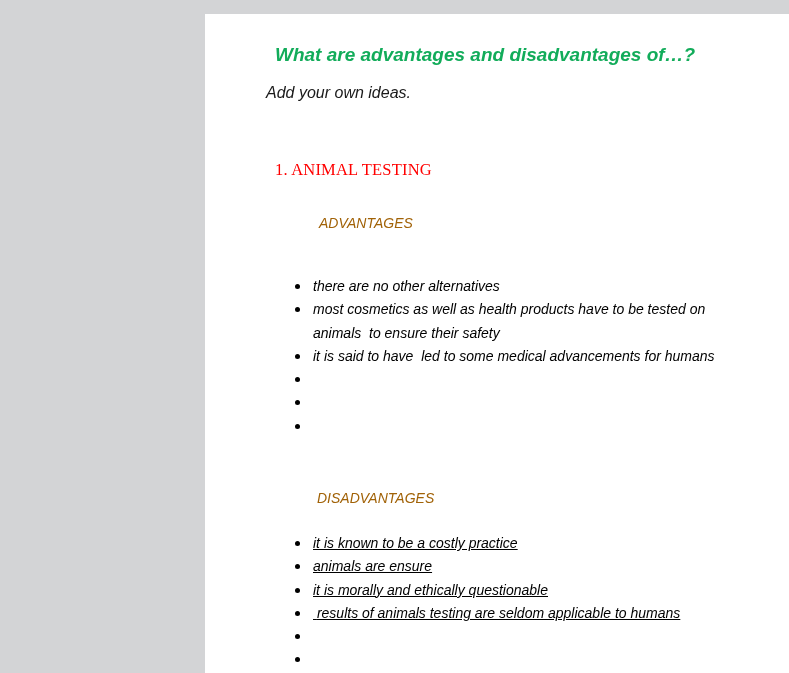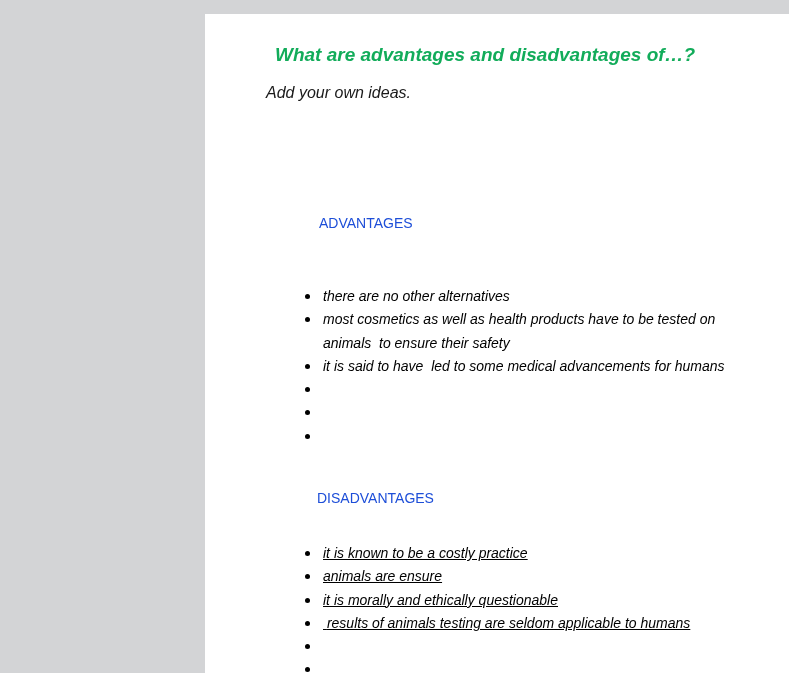--- a/index.html
+++ b/index.html
@@ -51,31 +51,32 @@
     top: 146px;
     font-family: "Liberation Serif", serif;
     font-size: 16.5px;
     font-weight: 400;
     color: #ff0000;
     letter-spacing: 0.2px;
     white-space: pre;
   }
   .list-label {
     font-size: 14px;
-    color: #1d4ed8;
+    font-style: italic;
+    color: #a16207;
     position: absolute;
     white-space: pre;
   }
   .label-advantages { left: 114px; top: 201px; }
   .label-disadvantages { left: 112px; top: 476px; }
   ul.bullet-list {
     position: absolute;
     left: 108px;
     width: 432px;
-    margin: 10px;
+    margin: 0;
     padding: 0;
     list-style: none;
   }
   .list-advantages { top: 261px; }
   .list-disadvantages { top: 518px; text-decoration: underline; }
   ul.bullet-list li {
     position: relative;
     font-size: 14px;
     font-style: italic;
     color: #000000;
@@ -97,20 +98,21 @@
 </head>
 <body>
 
 <div class="canvas">
   <div class="page">
 
     <div class="doc-title">What are advantages and disadvantages of…?</div>
 
     <div class="doc-subtitle">Add your own ideas.</div>
 
+    <div class="section-heading">1. ANIMAL TESTING</div>
 
     <div class="list-label label-advantages">ADVANTAGES</div>
 
     <ul class="bullet-list list-advantages">
       <li>there are no other alternatives</li>
       <li>most cosmetics as well as health products have to be tested on animals  to ensure their safety</li>
       <li>it is said to have  led to some medical advancements for humans</li>
       <li></li>
       <li></li>
       <li></li>

